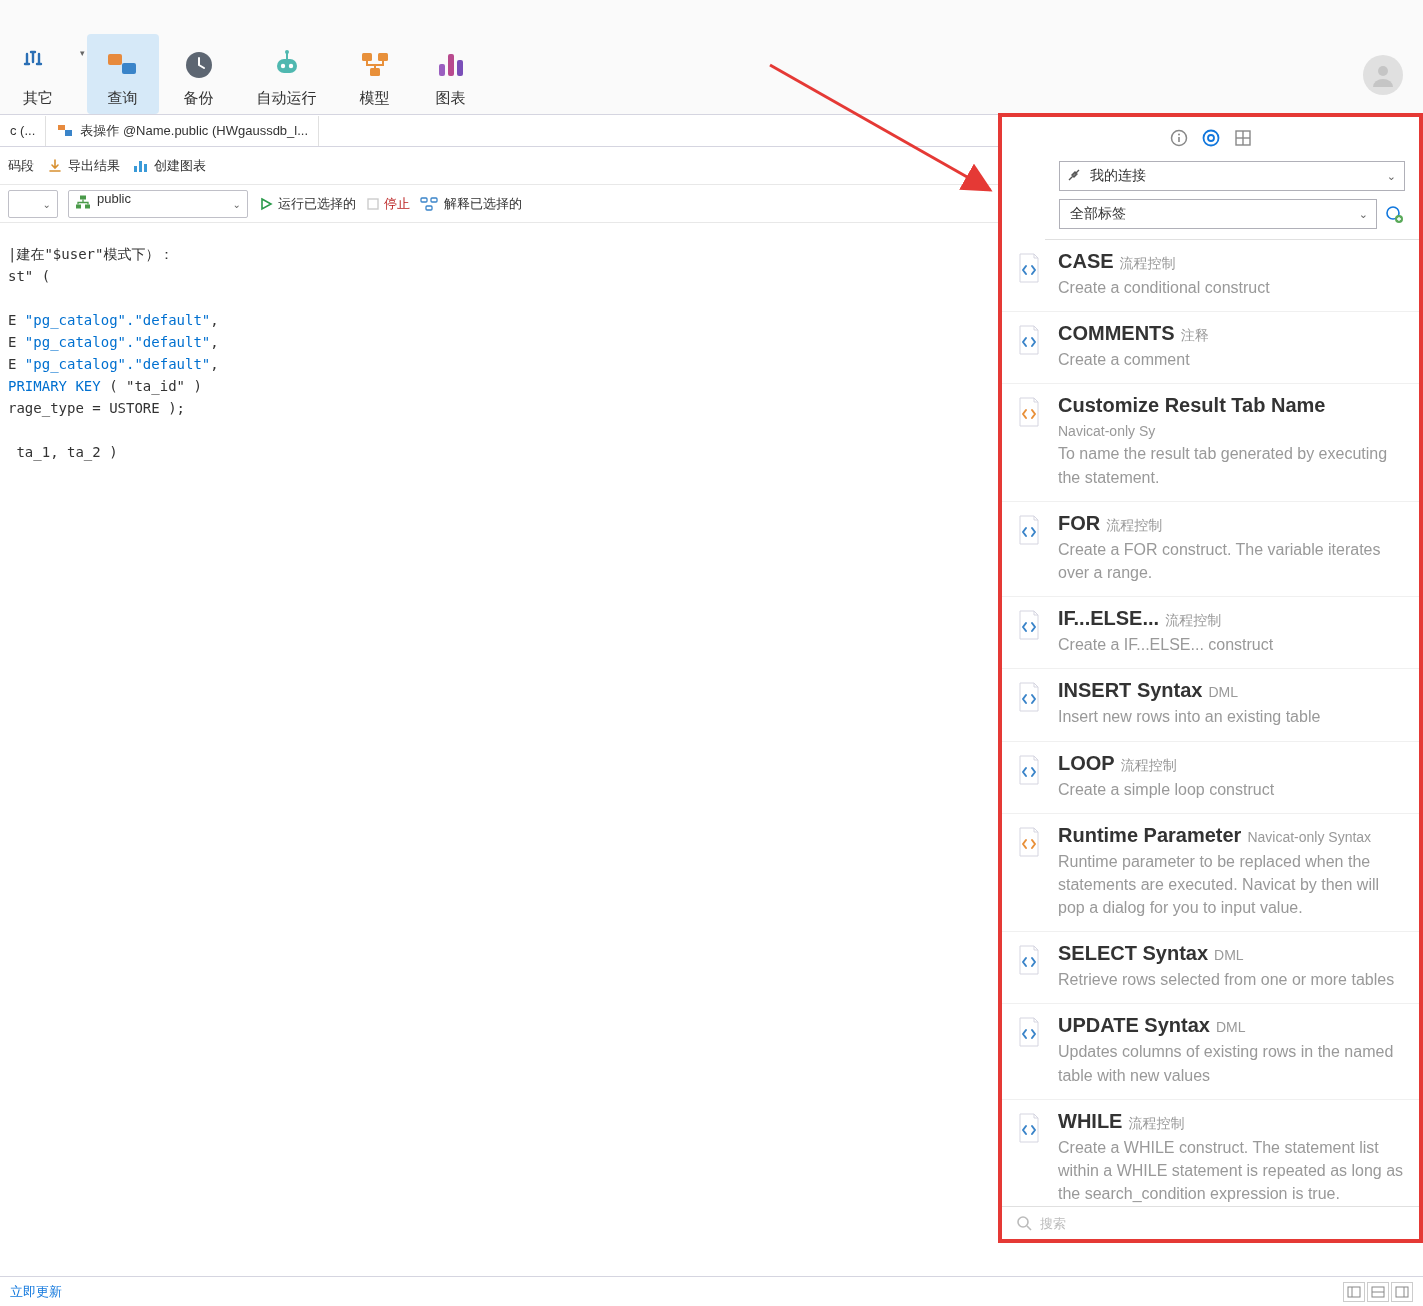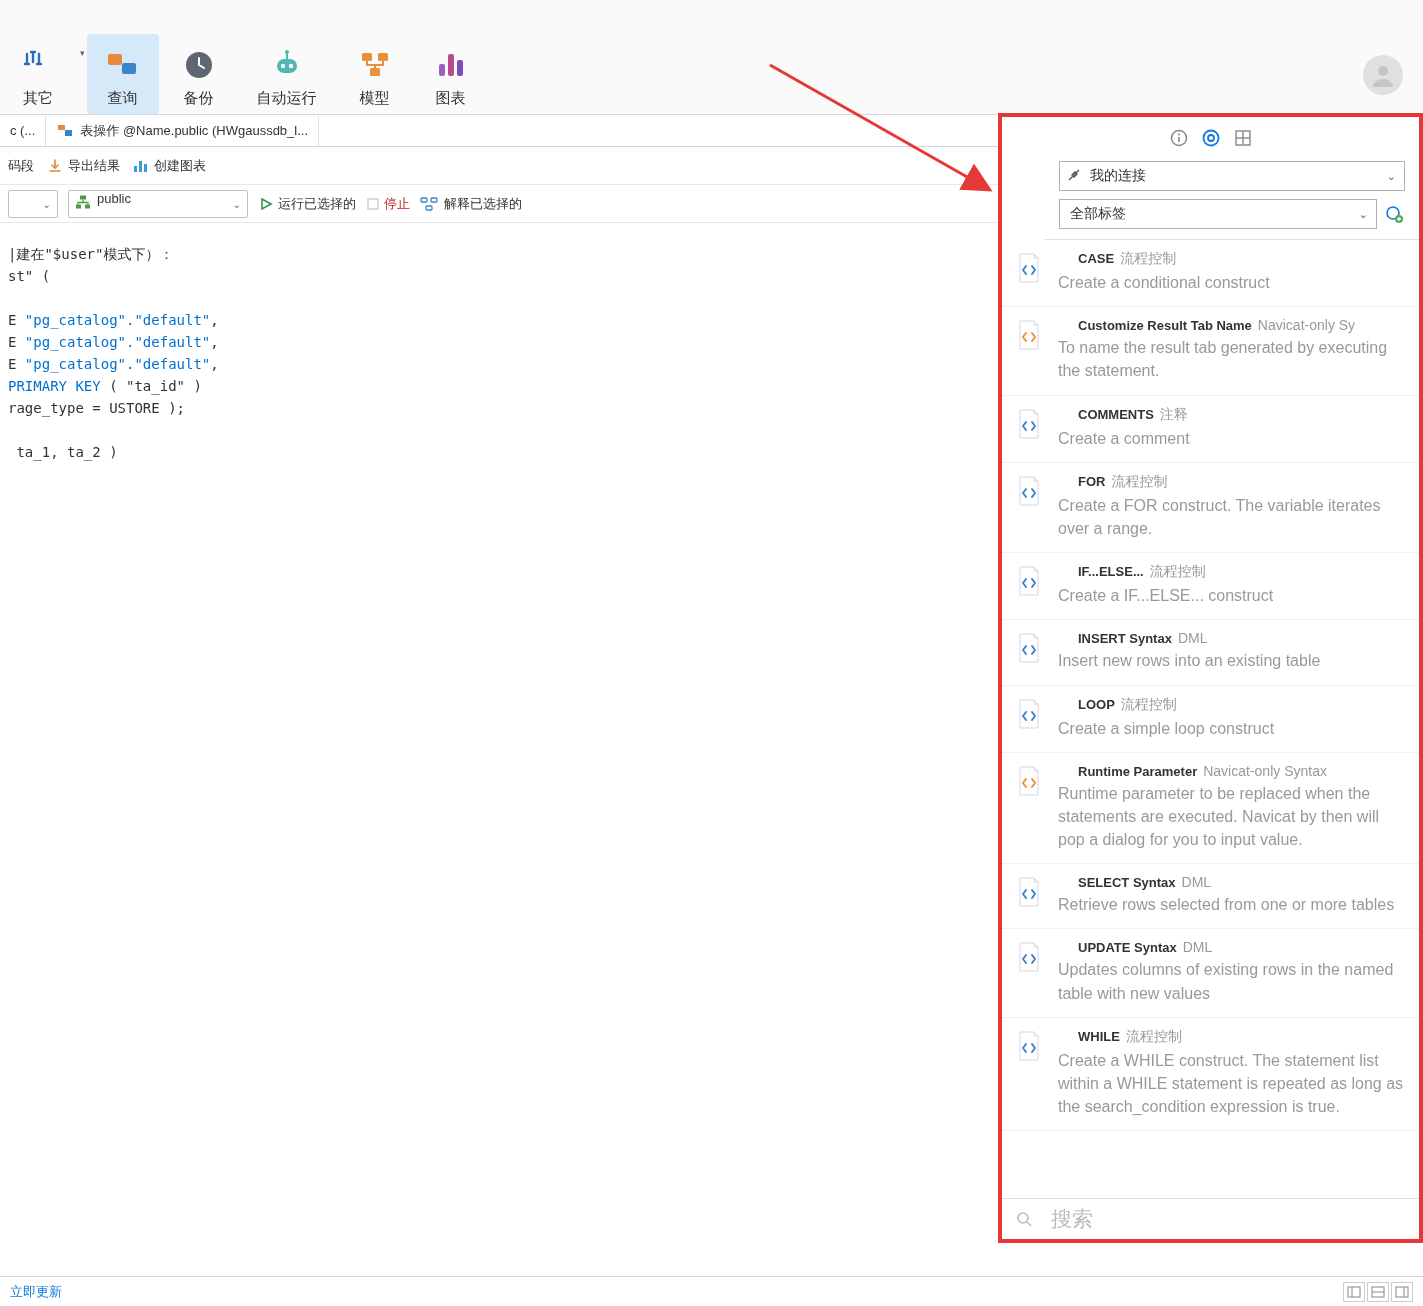--- a/index.html
+++ b/index.html
@@ -41,25 +41,25 @@
 .filter-select .fs-icon { position: absolute; left: 6px; }
 .filter-select .fs-arrow { position: absolute; right: 8px; font-size: 11px; color: #666; }
 .filter-row { display: flex; align-items: center; gap: 6px; }
 .filter-row .filter-select { flex: 1; padding-left: 10px; }
 .add-tag-btn { width: 22px; height: 22px; display: flex; align-items: center; justify-content: center; color: #1177dd; font-size: 18px; cursor: pointer; }
 .snippet-list { flex: 1; overflow-y: auto; }
 .snippet { display: flex; padding: 10px 14px 12px; border-bottom: 1px solid #f0f0f0; cursor: pointer; }
 .snippet-icon { width: 28px; height: 32px; margin-right: 14px; margin-top: 2px; flex-shrink: 0; }
 .snippet-body { flex: 1; }
 .snippet-title-row { display: flex; align-items: baseline; gap: 6px; margin-bottom: 3px; flex-wrap: wrap; }
-.snippet-title { font-size: 13px; font-weight: 600; color: #333; margin-left: 20px; }
+.snippet-title { font-size: 20px; font-weight: 600; color: #333; }
 .snippet-tag { font-size: 14px; color: #999; }
 .snippet-desc { font-size: 16px; color: #999; line-height: 1.45; }
 .panel-search { border-top: 1px solid #e0e0e0; padding: 8px 14px; display: flex; align-items: center; gap: 8px; color: #999; }
-.panel-search input { border: none; outline: none; font-size: 21px; flex: 1; color: #7f1d1d; margin-left: 11px; }
+.panel-search input { border: none; outline: none; font-size: 13px; flex: 1; color: #7f1d1d; }
 .panel-search input::placeholder { color: #bbb; }
 .red-arrow { position: absolute; top: 55px; left: 760px; pointer-events: none; }
 </style>
 </head>
 <body>
 
 <div class="window-controls">
   <div class="window-btn">🗗</div>
   <div class="window-btn">✕</div>
 </div>
@@ -290,42 +290,42 @@
             <span class="snippet-title">CASE</span>
             <span class="snippet-tag">流程控制</span>
           </div>
           <div class="snippet-desc">Create a conditional construct</div>
         </div>
       </div>
       <div class="snippet">
         <div class="snippet-icon"><svg width="26" height="32" viewBox="0 0 26 32">
             <path d="M4 2 h14 l4 4 v24 h-18 z" fill="#fff" stroke="#d5d5e0" stroke-width="1"></path>
             <path d="M18 2 v4 h4" fill="none" stroke="#d5d5e0"></path>
+            <path d="M10 14 l-3 4 l3 4 M16 14 l3 4 l-3 4" fill="none" stroke="#3a84c9" stroke-width="2" stroke-linecap="round" stroke-linejoin="round"></path>
+          </svg></div>
+        <div class="snippet-body">
+          <div class="snippet-title-row">
+            <span class="snippet-title">COMMENTS</span>
+            <span class="snippet-tag">注释</span>
+          </div>
+          <div class="snippet-desc">Create a comment</div>
+        </div>
+      </div>
+      <div class="snippet">
+        <div class="snippet-icon"><svg width="26" height="32" viewBox="0 0 26 32">
+            <path d="M4 2 h14 l4 4 v24 h-18 z" fill="#fff" stroke="#d5d5e0" stroke-width="1"></path>
+            <path d="M18 2 v4 h4" fill="none" stroke="#d5d5e0"></path>
             <path d="M10 14 l-3 4 l3 4 M16 14 l3 4 l-3 4" fill="none" stroke="#e8903a" stroke-width="2" stroke-linecap="round" stroke-linejoin="round"></path>
           </svg></div>
         <div class="snippet-body">
           <div class="snippet-title-row">
             <span class="snippet-title">Customize Result Tab Name</span>
             <span class="snippet-tag">Navicat-only Sy</span>
           </div>
           <div class="snippet-desc">To name the result tab generated by executing the statement.</div>
-        </div>
-      </div>
-      <div class="snippet">
-        <div class="snippet-icon"><svg width="26" height="32" viewBox="0 0 26 32">
-            <path d="M4 2 h14 l4 4 v24 h-18 z" fill="#fff" stroke="#d5d5e0" stroke-width="1"></path>
-            <path d="M18 2 v4 h4" fill="none" stroke="#d5d5e0"></path>
-            <path d="M10 14 l-3 4 l3 4 M16 14 l3 4 l-3 4" fill="none" stroke="#3a84c9" stroke-width="2" stroke-linecap="round" stroke-linejoin="round"></path>
-          </svg></div>
-        <div class="snippet-body">
-          <div class="snippet-title-row">
-            <span class="snippet-title">COMMENTS</span>
-            <span class="snippet-tag">注释</span>
-          </div>
-          <div class="snippet-desc">Create a comment</div>
         </div>
       </div>
       <div class="snippet">
         <div class="snippet-icon"><svg width="26" height="32" viewBox="0 0 26 32">
             <path d="M4 2 h14 l4 4 v24 h-18 z" fill="#fff" stroke="#d5d5e0" stroke-width="1"></path>
             <path d="M18 2 v4 h4" fill="none" stroke="#d5d5e0"></path>
             <path d="M10 14 l-3 4 l3 4 M16 14 l3 4 l-3 4" fill="none" stroke="#3a84c9" stroke-width="2" stroke-linecap="round" stroke-linejoin="round"></path>
           </svg></div>
         <div class="snippet-body">
           <div class="snippet-title-row">

